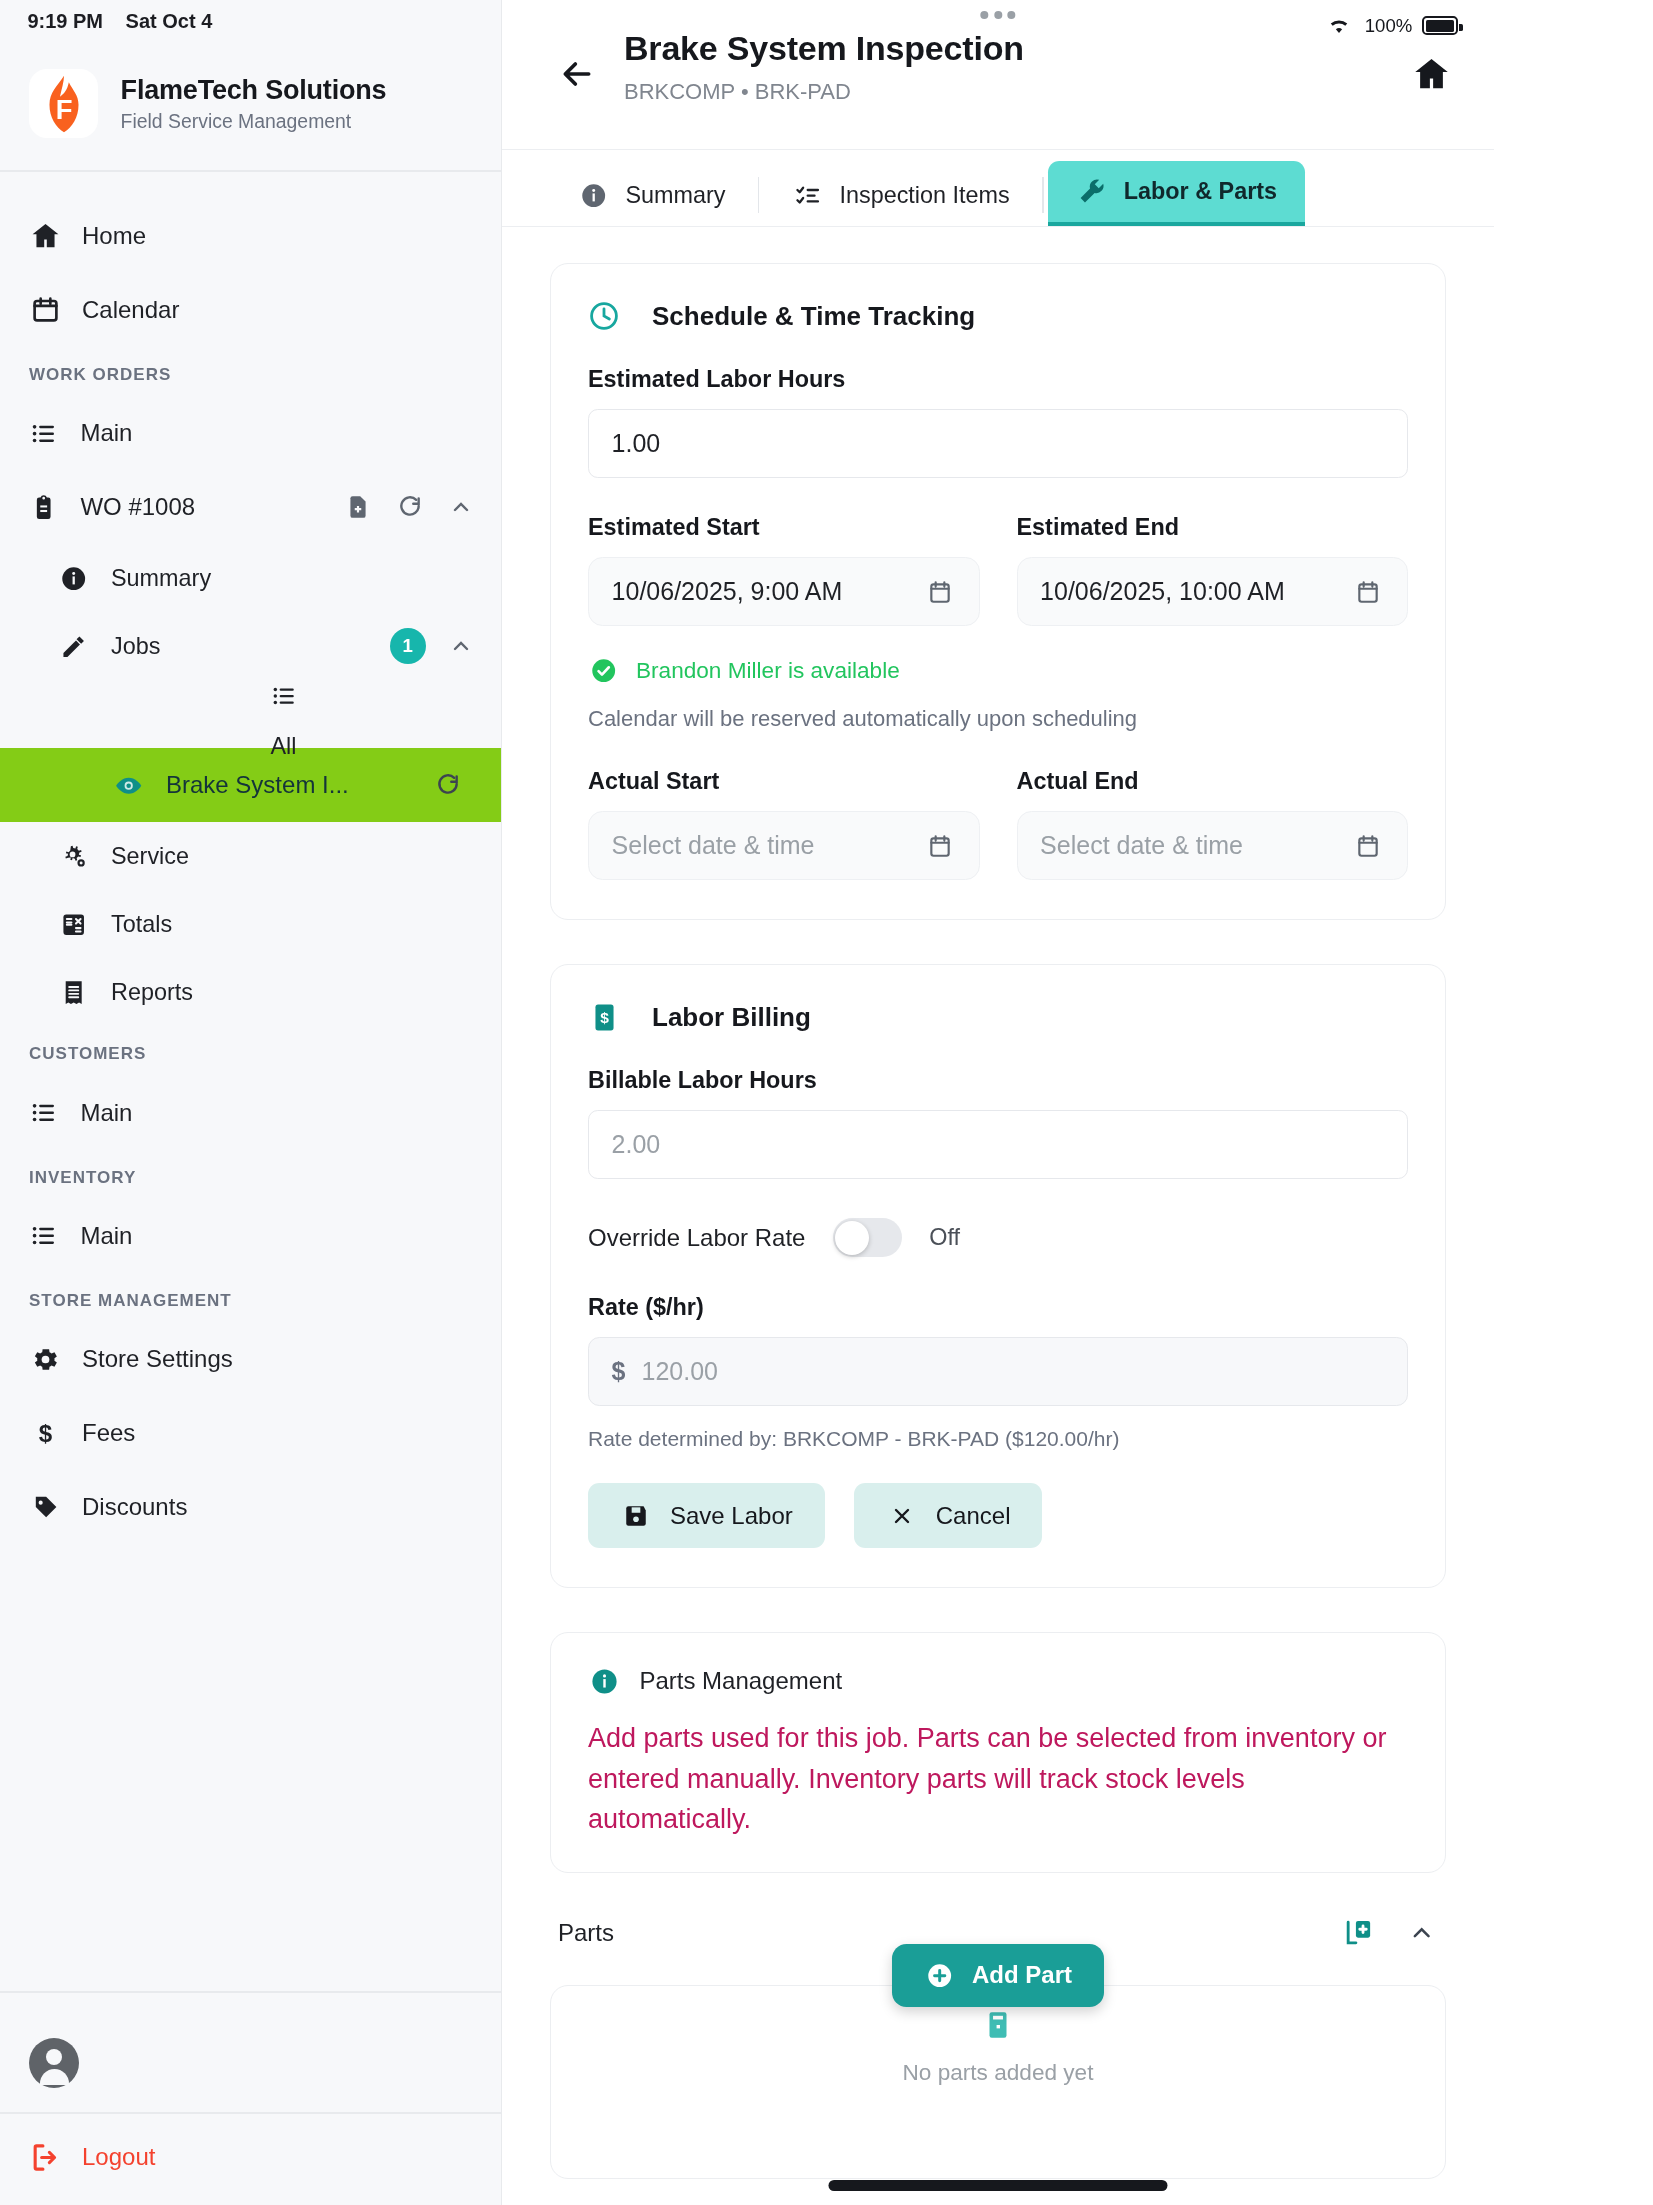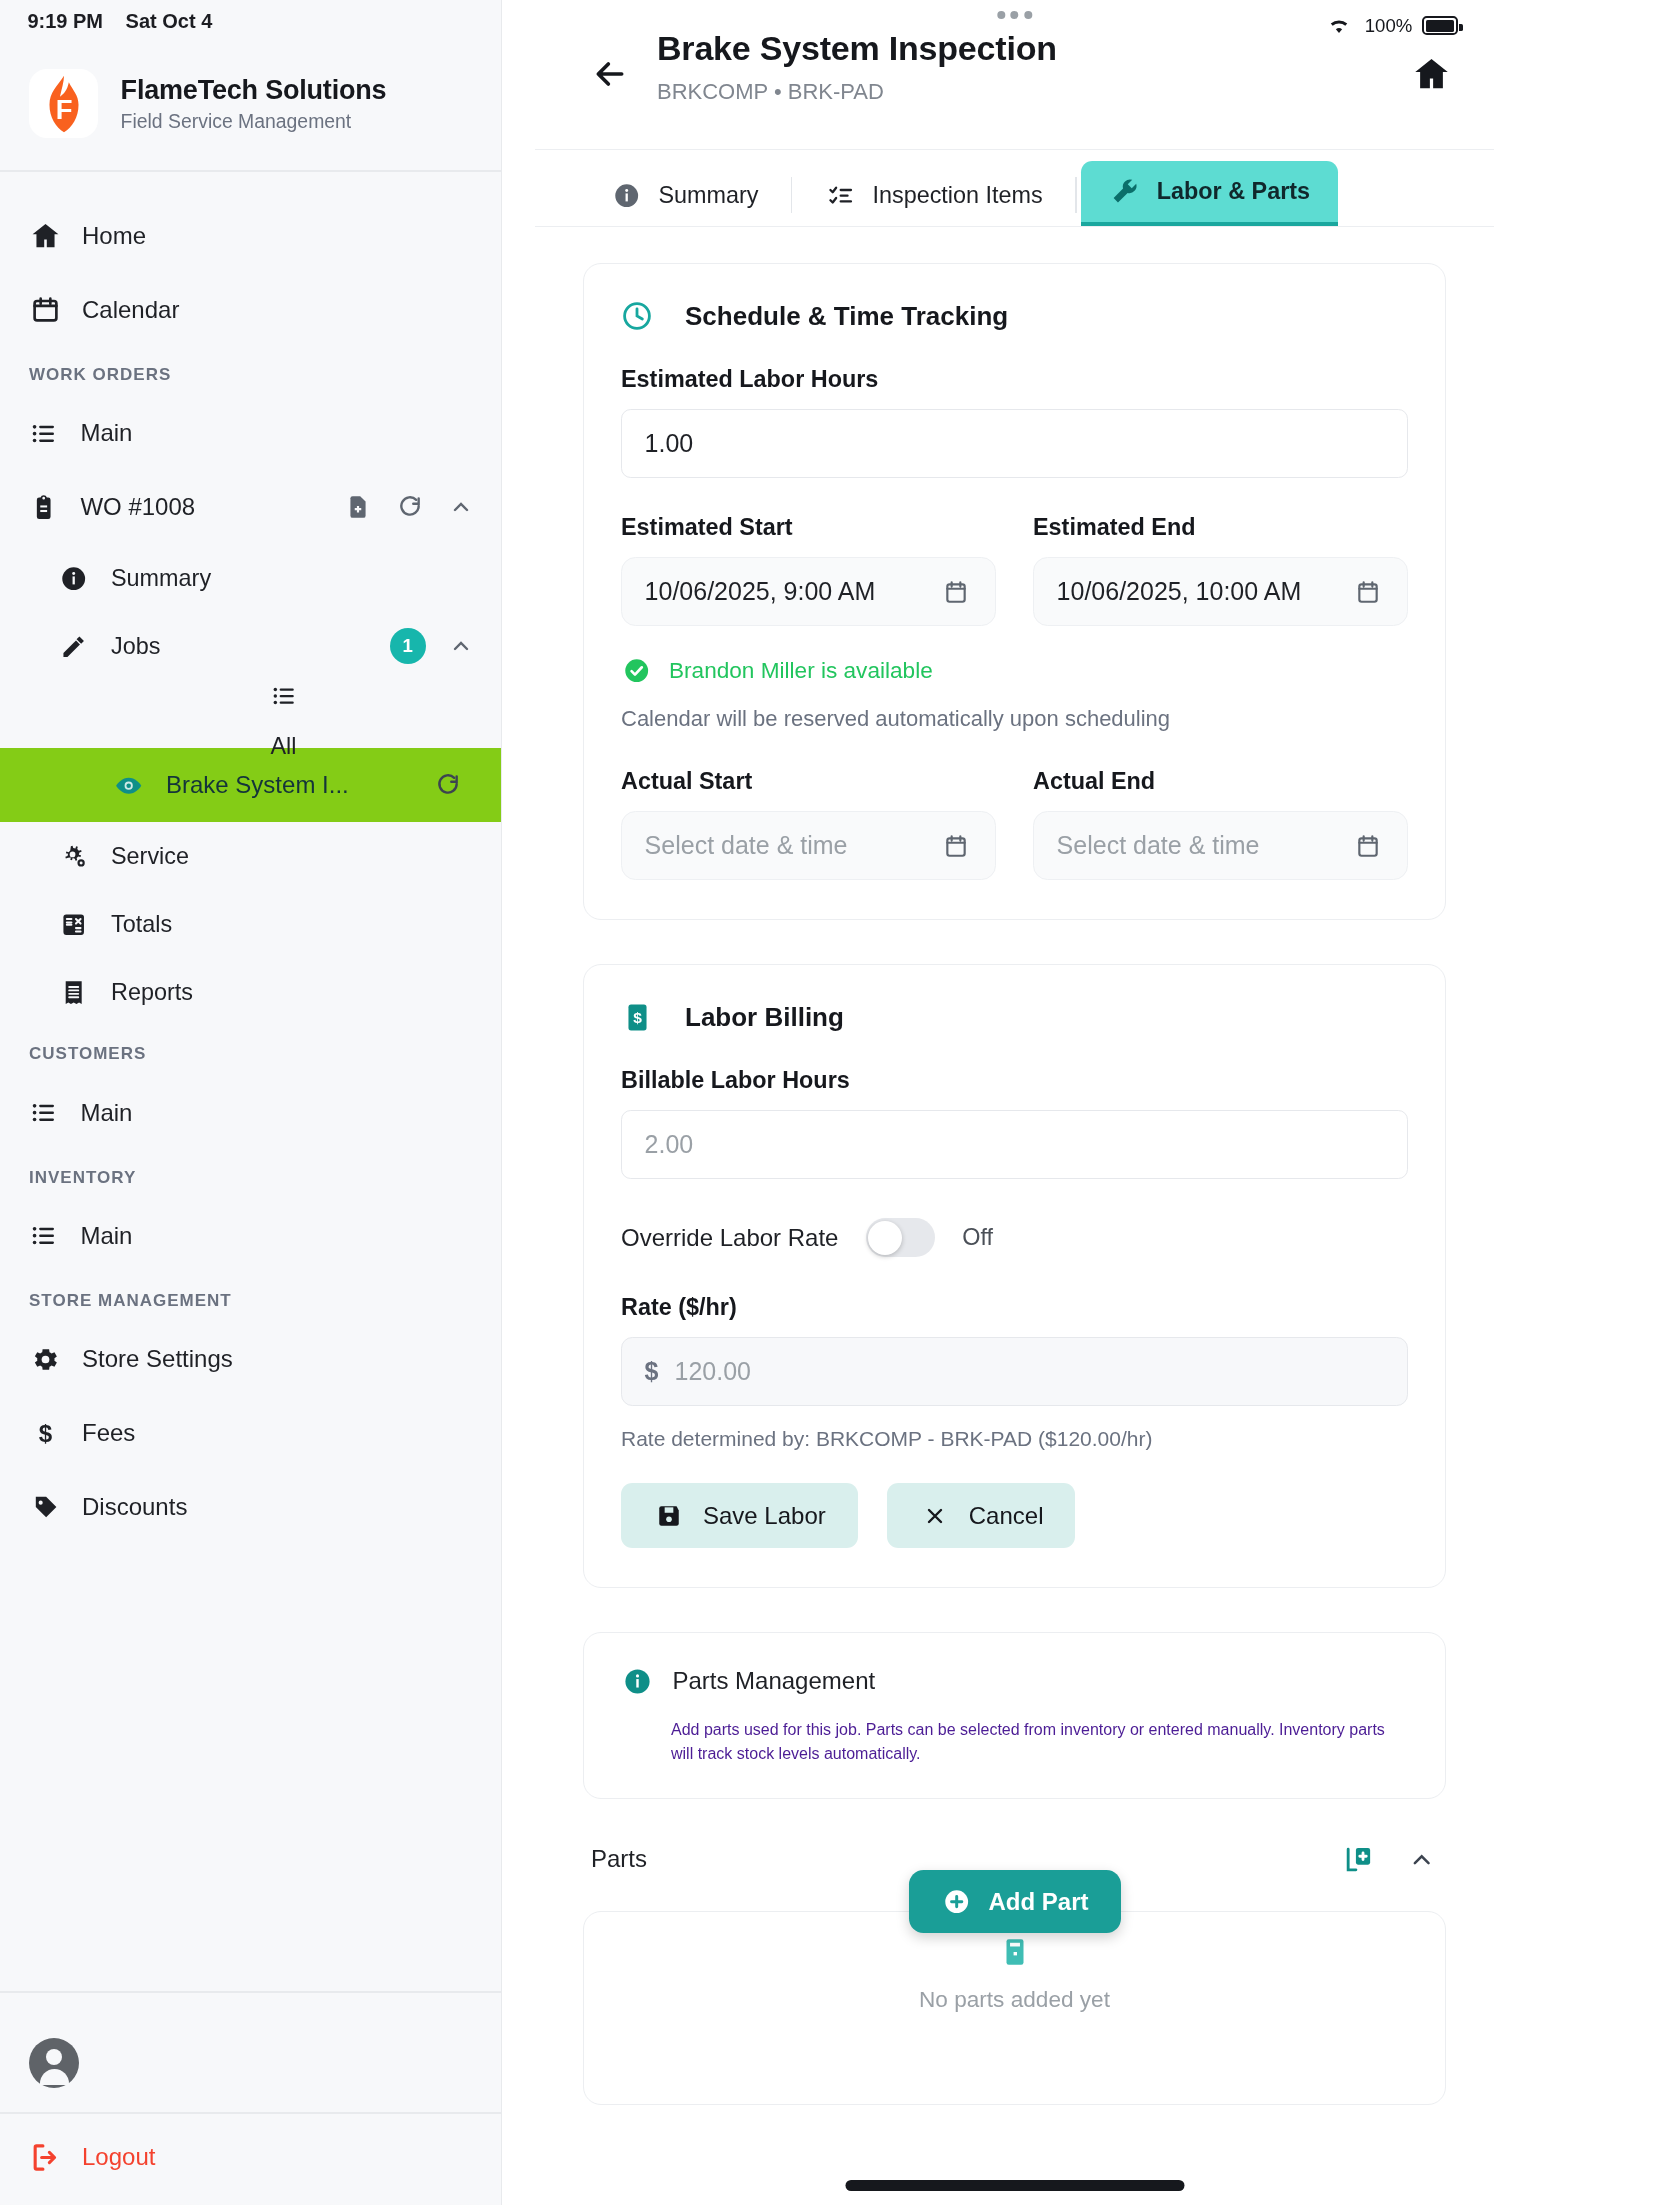--- a/index.html
+++ b/index.html
@@ -2,21 +2,21 @@
 <html style="font-size:13px"><head>
 <meta charset="utf-8">
 <style>
   * { box-sizing: border-box; margin: 0; padding: 0; }
   html, body {
     width: 1653px; height: 2205px;
     font-family: "Liberation Sans", sans-serif;
     background: #ffffff;
     overflow: hidden;
   }
-  .app { display: flex; width: 1494px; height: 2205px; gap: 33px; }
+  .app { display: flex; width: 1494px; height: 2205px; }
 
   
   .sidebar {
     width: 502px; height: 2205px;
     background: #f7f8fa;
     border-right: 1.6px solid #e8eaed;
     display: flex; flex-direction: column;
     flex: 0 0 502px;
   }
   .statusbar {
@@ -185,21 +185,21 @@
   .toggle-state { font-size: 23.4px; color: #4b5058; }
   .dollar { font-size: 25px; color: #6b7280; font-weight: 600; }
   .hint { font-size: 21px; color: #6b7280; margin-top: 21px; }
   .btn-row { display: flex; gap: 29px; margin-top: 32px; }
   .btn {
     display: flex; align-items: center; gap: 18px;
     background: #d9efed; border-radius: 11.3px; height: 65px;
     padding: 0 32px; font-size: 24px; color: #16181d; cursor: pointer;
     border: none;
   }
-  .pm-desc { font-size: 16px; color: #4c1d95; line-height: 1.5; margin-left: 50px; }
+  .pm-desc { font-size: 27px; color: #be185d; line-height: 1.5; }
   .pm-head { display: flex; align-items: center; gap: 19.4px; margin-bottom: 21px; }
   .pm-title { font-size: 24px; font-weight: 500; color: #1f2126; }
 
   .parts-bar { display: flex; align-items: center; padding: 0 8px 0 8px; margin-top: 6.5px; }
   .parts-label { font-size: 24px; color: #1f2126; }
   .parts-actions { margin-left: auto; display: flex; align-items: center; gap: 32px; }
   .parts-panel {
     border: 1.6px solid #eceef1; border-radius: 18px; margin-top: 36px;
     height: 194px; position: relative;
   }

